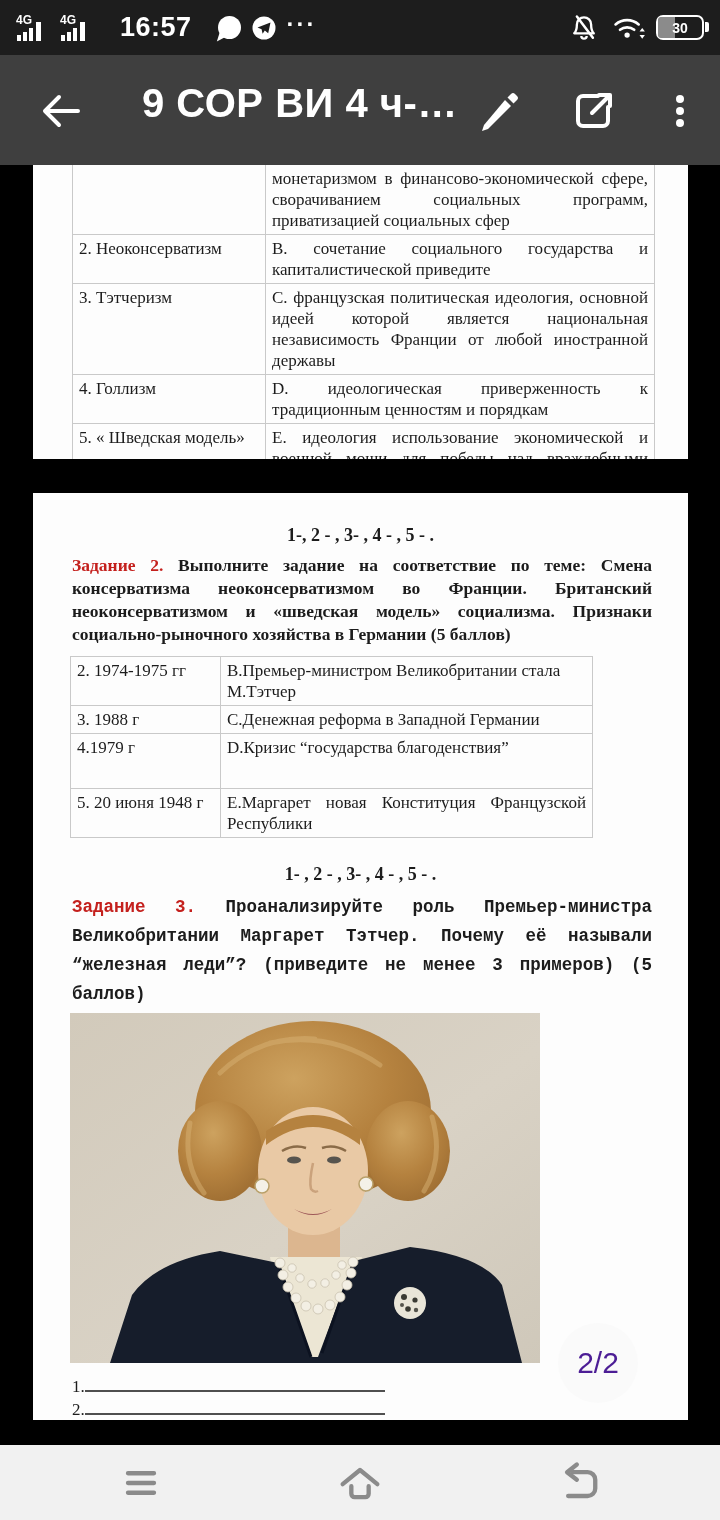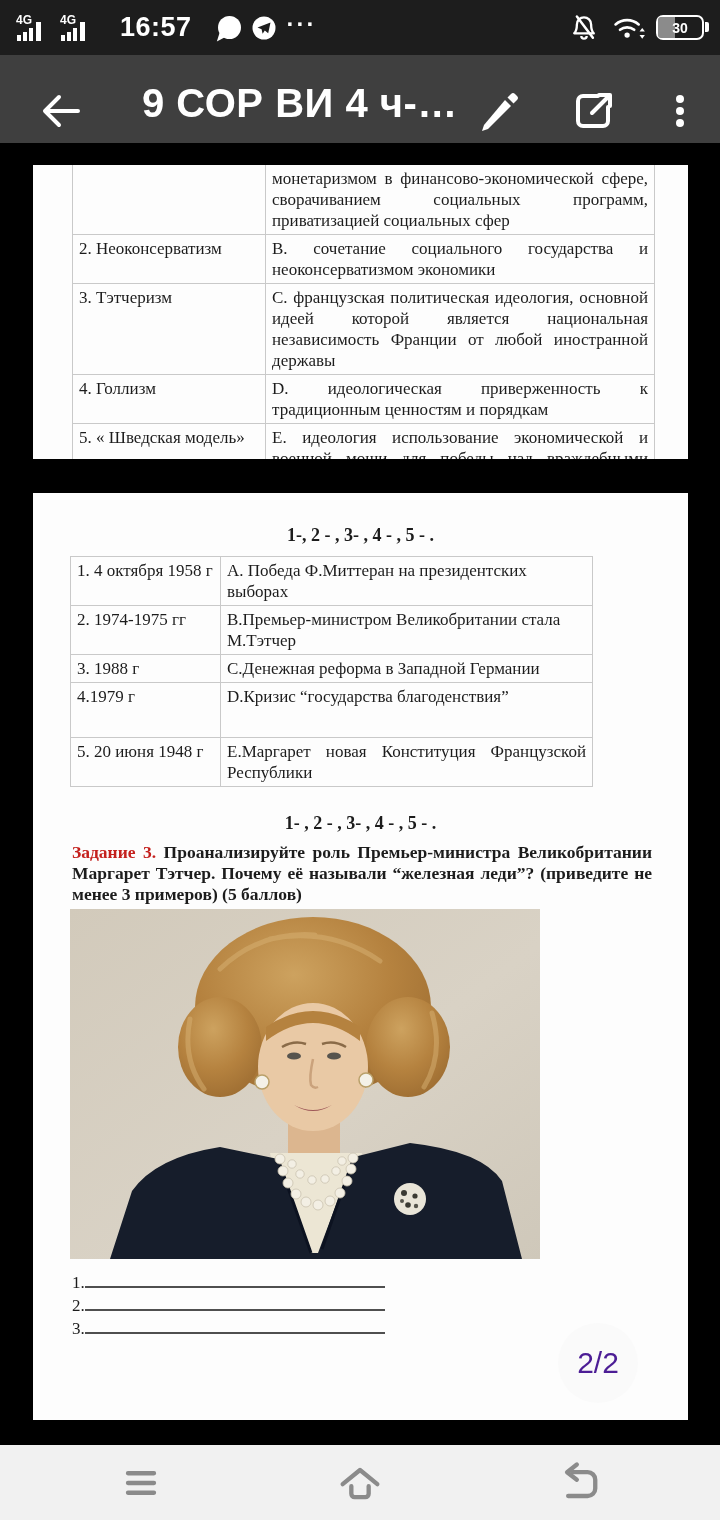--- a/index.html
+++ b/index.html
@@ -15,21 +15,21 @@
   .chat-bubble{position:relative;width:23px;height:23px;background:#fff;border-radius:50%;}
   .chat-bubble:after{content:"";position:absolute;left:0px;bottom:-4px;width:0;height:0;
       border-right:9px solid transparent;border-top:9px solid #fff;transform:rotate(18deg);}
   .battery{position:relative;width:48px;height:25px;border:2.5px solid #fff;border-radius:7px;box-sizing:border-box;}
   .battery:after{content:"";position:absolute;right:-7px;top:5px;width:4px;height:10px;background:#fff;border-radius:0 2px 2px 0;}
   .battery .fill{position:absolute;left:0;top:0;width:38%;height:100%;background:#8b8b8b;border-radius:3px 0 0 3px;}
   .battery .pct{position:absolute;left:0;top:0;width:100%;height:100%;display:flex;align-items:center;justify-content:center;
       color:#fff;font-size:14px;font-weight:bold;text-align:center;}
 
   
-  .toolbar{position:absolute;left:0;top:55px;width:720px;height:88px;background:#3f3f3f;}
+  .toolbar{position:absolute;left:0;top:55px;width:720px;height:110px;background:#3f3f3f;}
   .tb-back{position:absolute;left:36px;top:32px;width:48px;height:48px;color:#fff;}
   .tb-title{position:absolute;left:142px;top:26px;color:#fff;font-size:40px;font-weight:bold;letter-spacing:.5px;white-space:nowrap;}
   .tb-edit{position:absolute;left:474px;top:32px;width:48px;height:48px;color:#fff;}
   .tb-export{position:absolute;left:570px;top:32px;width:48px;height:48px;color:#fff;}
   .tb-menu{position:absolute;left:656px;top:32px;width:48px;height:48px;color:#fff;}
 
   
   .doc-area{position:absolute;left:0;top:165px;width:720px;height:1280px;background:#000;}
   .page{position:absolute;left:33px;width:655px;background:#fdfdfd;overflow:hidden;
         font-family:"Liberation Serif",serif;color:#1c1c1c;}
@@ -46,21 +46,21 @@
   .t2{margin-left:37px;width:523px;margin-top:10px;}
   .t2 .c1{width:137px;}
   .t2 td.just{text-align:justify;}
   .t2 tr.tall td{height:48px;}
 
   
   .answers-line{text-align:center;font-weight:bold;font-size:18px;margin:0;padding-top:32px;}
   .answers-line.mid{padding-top:6px;margin-top:20px;}
   .task-par{margin:8px 36px 0 39px;font-size:17.5px;line-height:23px;font-weight:bold;text-align:justify;}
   .task-label{color:#c4201d;}
-  .task-par.t3{line-height:21px;}
+  .task-par.t3{line-height:29px;font-family:Liberation Mono, monospace;}
 
   
   .photo{display:block;margin:4px 0 0 37px;width:470px;height:350px;}
 
   
   .blanks{margin:12px 0 0 39px;font-size:17px;line-height:23px;}
   .blank-row{height:23px;}
   .blank-line{display:inline-block;width:300px;border-bottom:2px solid #4f4f4f;height:15px;}
 
   
@@ -148,48 +148,48 @@
 
     <div class="page page1">
       <table class="doc-table t1">
         <tbody>
             <tr class="clipped">
           <td class="c1"></td>
           <td class="just">монетаризмом в финансово-экономической сфере, сворачиванием социальных программ, приватизацией социальных сфер</td>
         </tr>
         <tr>
           <td class="c1">2. Неоконсерватизм</td>
-          <td class="just">В. сочетание социального государства и неоконсерватизмом экономики</td>
+          <td class="just">В. сочетание социального государства и капиталистической приведите</td>
         </tr>
         <tr>
           <td class="c1">3. Тэтчеризм</td>
           <td class="just">С. французская политическая идеология, основной идеей которой является национальная независимость Франции от любой иностранной державы</td>
         </tr>
         <tr>
           <td class="c1">4. Голлизм</td>
           <td class="just">D. идеологическая приверженность к традиционным ценностям и порядкам</td>
         </tr>
         <tr>
           <td class="c1">5. « Шведская модель»</td>
           <td class="just">Е. идеология использование экономической и военной мощи для победы над враждебными режимами</td>
         </tr>
       </tbody>
         </table>
     </div>
 
     <div class="page page2">
       <p class="answers-line">1-, 2 - , 3- , 4 - , 5 - .</p>
 
+      <p class="task-par">
+        <span class="task-label">Задание 2.</span>
+        <span>Выполните задание на соответствие по теме: Смена консерватизма неоконсерватизмом во Франции. Британский  неоконсерватизмом и «шведская модель» социализма. Признаки социально-рыночного хозяйства в Германии (5 баллов)</span>
+      </p>
 
       <table class="doc-table t2">
         <tbody>
-            <tr>
-          <td class="c1">1. 4 октября 1958 г</td>
-          <td>А. Победа Ф.Миттеран на президентских выборах</td>
-        </tr>
         <tr>
           <td class="c1">2. 1974-1975 гг</td>
           <td>В.Премьер-министром Великобритании стала М.Тэтчер</td>
         </tr>
         <tr>
           <td class="c1">3. 1988 г</td>
           <td>С.Денежная реформа в Западной Германии</td>
         </tr>
         <tr class="tall">
           <td class="c1">4.1979 г</td>

